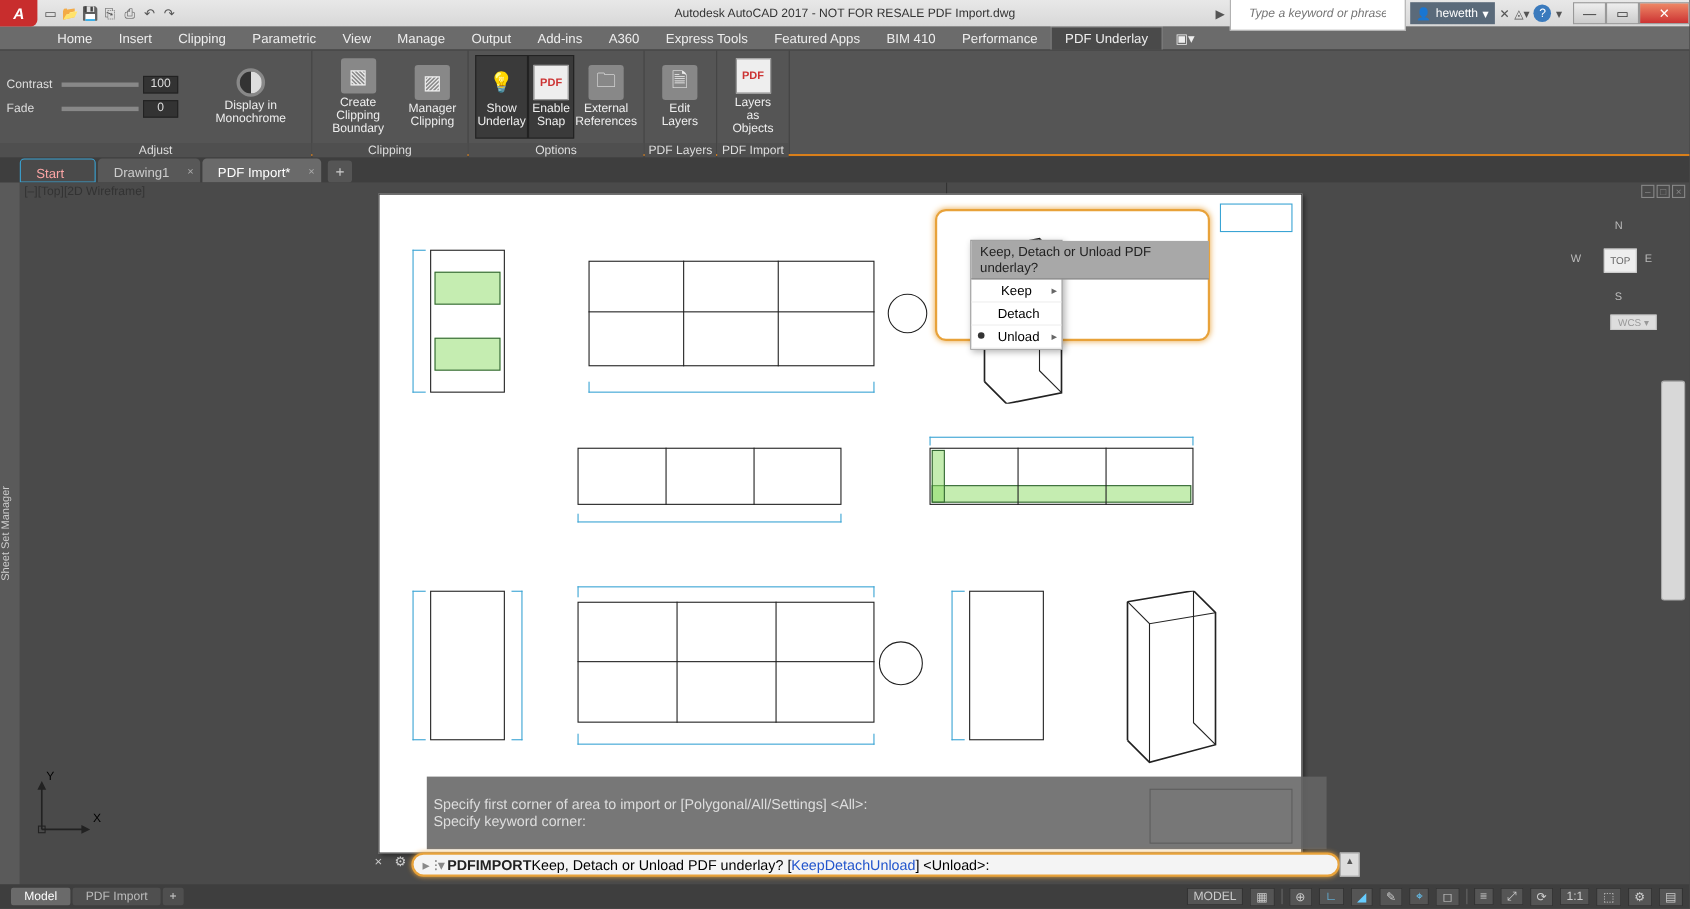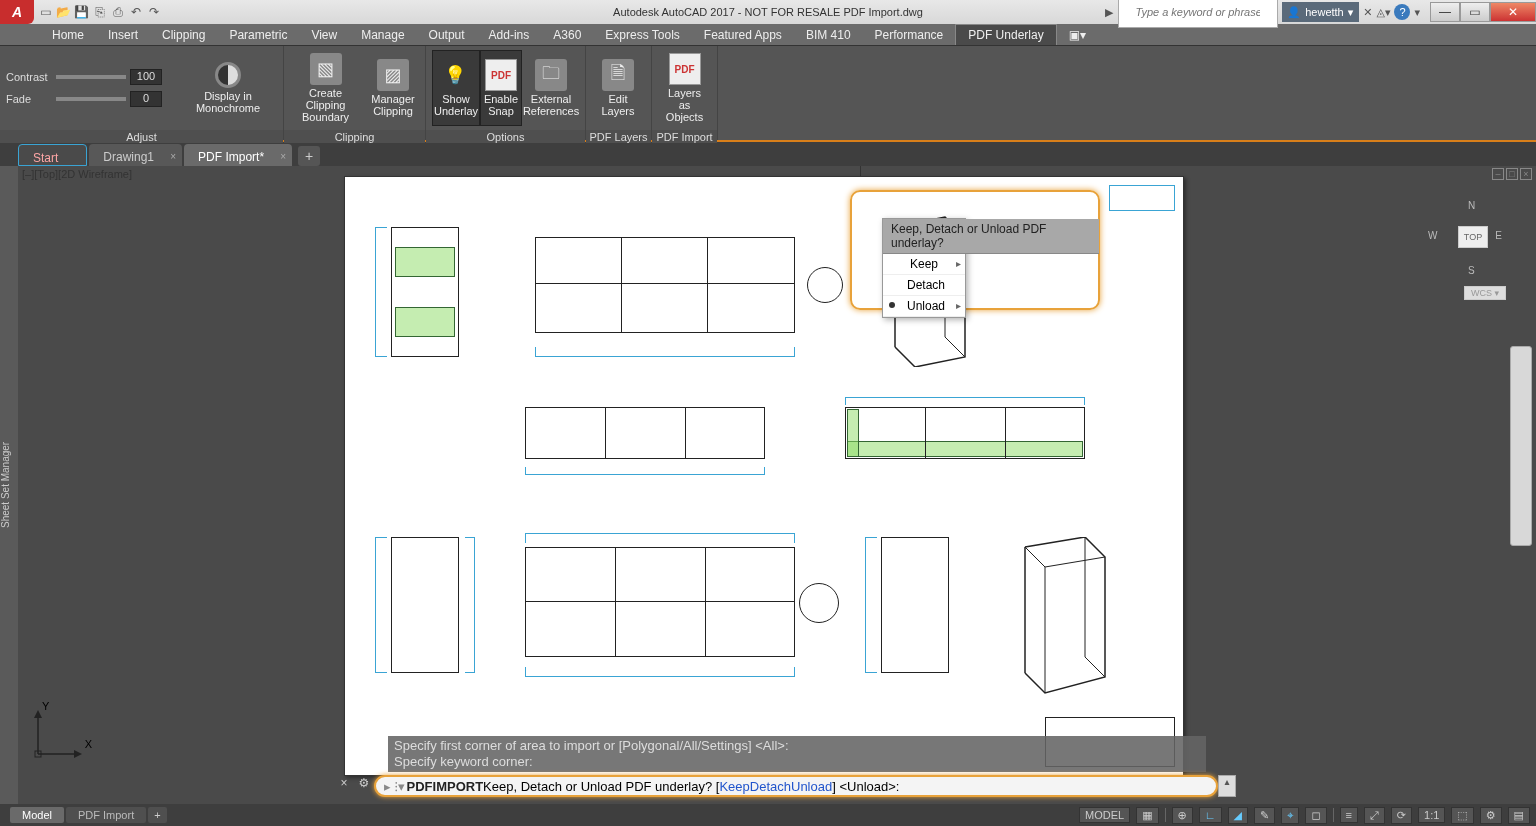--- a/index.html
+++ b/index.html
@@ -76,21 +76,21 @@
 .viewcube { position:absolute; right:28px; top:30px; width:80px; height:80px; color:#bbb; font-size:10px;}
 .viewcube .face { position:absolute; left:30px; top:30px; width:30px; height:22px; background:#eee; color:#666; border:1px solid #ccc; display:flex; align-items:center; justify-content:center; font-size:9px;}
 .viewcube .n { position:absolute; left:40px; top:4px;}
 .viewcube .s { position:absolute; left:40px; bottom:0;}
 .viewcube .w { position:absolute; left:0; top:34px;}
 .viewcube .e { position:absolute; right:6px; top:34px;}
 .wcs-label { position:absolute; right:30px; top:120px; font-size:9px; color:#999; background:#ddd; padding:1px 6px; border:1px solid #ccc;}
 .navbar { position:absolute; right:4px; top:180px; width:22px; height:200px; background:#d8d8d8; border:1px solid #aaa; border-radius:3px;}
 
 
-.cmd-history { position:absolute; left:370px; bottom:32px; right:330px; background:rgba(100,100,100,0.88); color:#ddd; font-family: Consolas, monospace; font-size:13px; padding: 2px 6px; line-height:16px;}
+.cmd-history { position:absolute; left:370px; bottom:32px; right:330px; background:rgba(100,100,100,0.88); color:#ddd; font-family: Consolas, monospace; font-size:13px; padding: 17px 6px; line-height:16px;}
 .cmd-line-wrap { position:absolute; left:316px; bottom:6px; right:300px; height:24px; display:flex; align-items:center;}
 .cmd-close { width:20px; height:20px; color:#ccc; text-align:center; font-size:12px;}
 .cmd-cfg { width:20px; height:20px; color:#ccc; text-align:center; font-size:12px;}
 .cmd-line { flex:1; background:#f4f4f4; border:2px solid #e8a23a; border-radius:12px; height:22px; display:flex; align-items:center; padding:0 8px; font-family: Consolas, monospace; font-size:13px; box-shadow:0 0 5px #e8a23a;}
 .cmd-line .pre { color:#555;}
 .cmd-line b { color:#222;}
 .cmd-line .kw { color:#2255cc;}
 .cmd-expand { width:18px; background:#ddd; border:1px solid #aaa; height:22px; text-align:center; font-size:10px; color:#555;}
 
 

